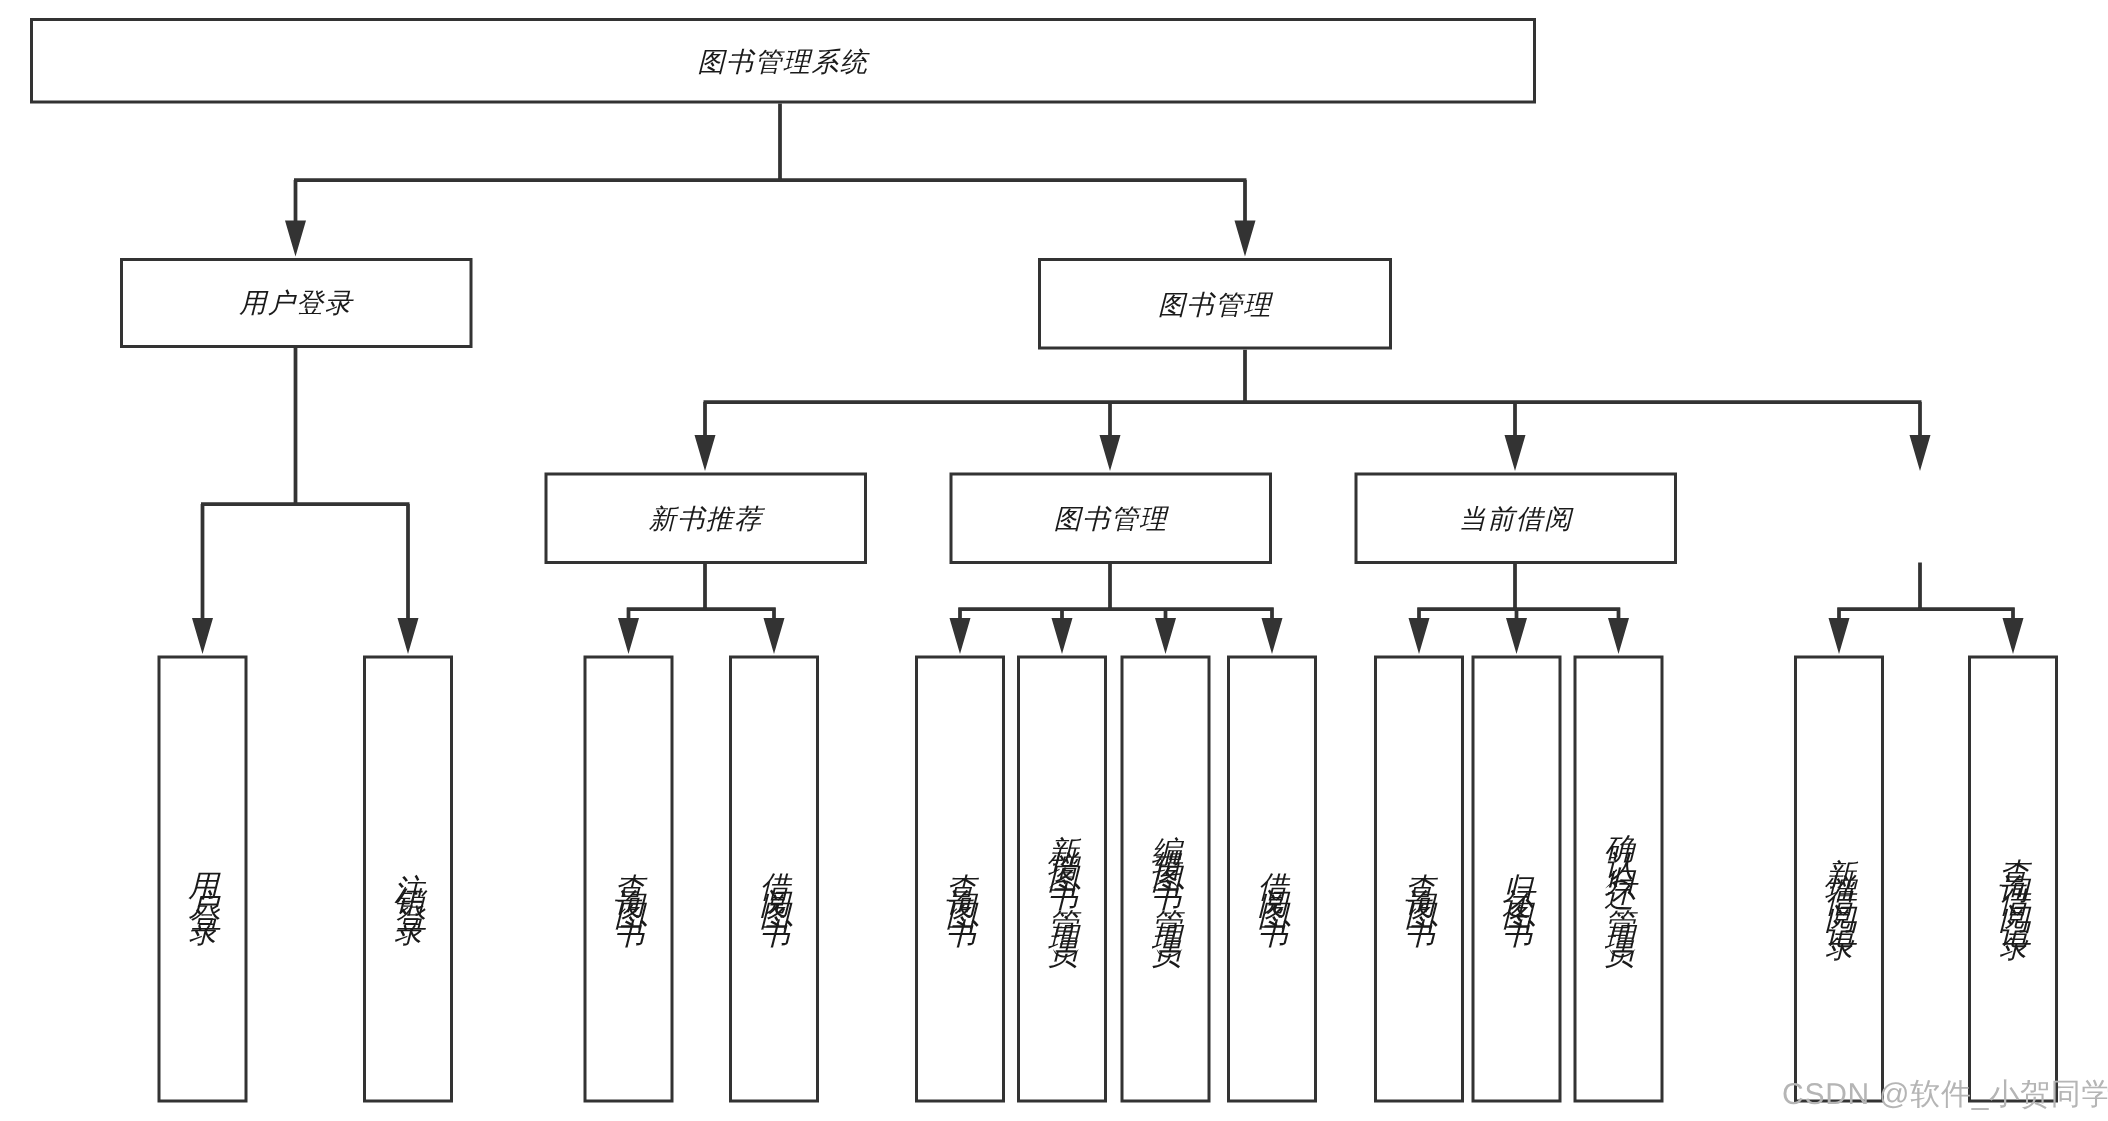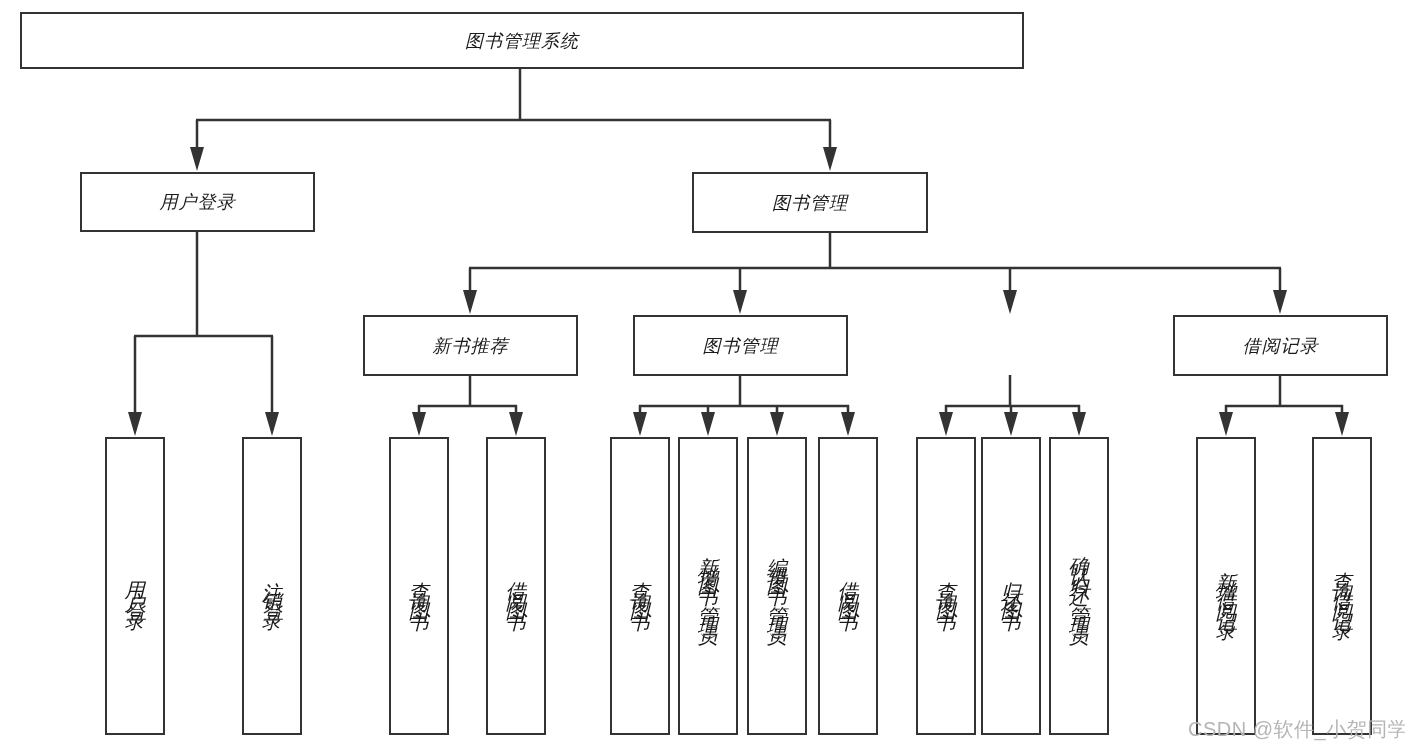--- a/index.html
+++ b/index.html
@@ -80,21 +80,21 @@
       M1335 412 L1349 412 L1342 436 Z"></path>
   </svg>
 
   <div class="box" style="left:20px;top:12px;width:1004px;height:57px">图书管理系统</div>
 
   <div class="box" style="left:80px;top:172px;width:235px;height:60px">用户登录</div>
   <div class="box" style="left:692px;top:172px;width:236px;height:61px">图书管理</div>
 
   <div class="box" style="left:363px;top:315px;width:215px;height:61px">新书推荐</div>
   <div class="box" style="left:633px;top:315px;width:215px;height:61px">图书管理</div>
-  <div class="box" style="left:1173px;top:315px;width:215px;height:61px">借阅记录</div>
+  <div class="box" style="left:903px;top:315px;width:215px;height:61px">当前借阅</div>
 
   <div class="box leaf" style="left:105px;top:437px;width:60px;height:298px">
     <span>用户登录</span>
   </div>
   <div class="box leaf" style="left:242px;top:437px;width:60px;height:298px">
     <span>注销登录</span>
   </div>
 
   <div class="box leaf" style="left:389px;top:437px;width:60px;height:298px">
     <span>查询图书</span>

